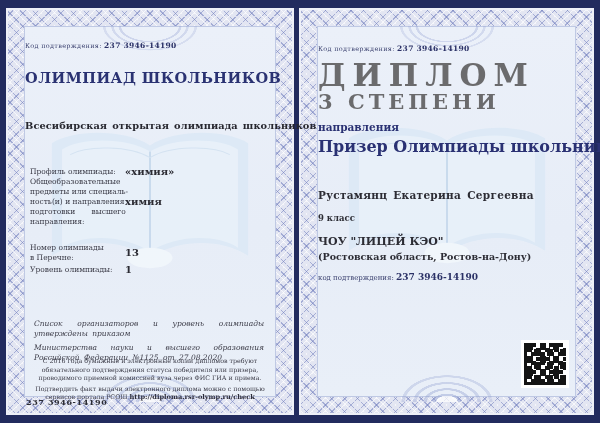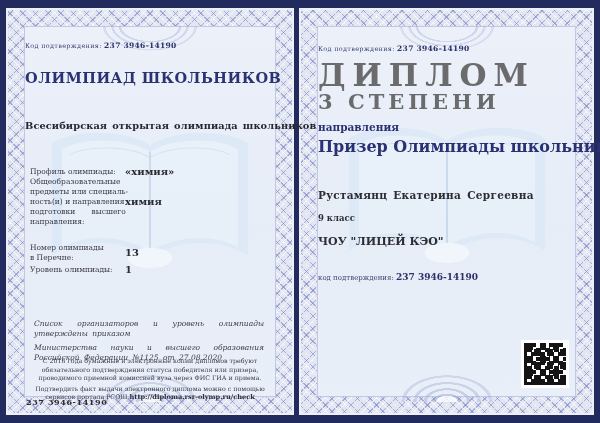--- a/index.html
+++ b/index.html
@@ -168,20 +168,21 @@
     <div class="txt center dip-title" style="top:33px;">ДИПЛОМ</div>
     <div class="txt center dip-degree" style="top:64px;">3 СТЕПЕНИ</div>
 
     <div class="txt center award-lbl" style="top:94px;">направления</div>
     <div class="txt center award-status" style="top:110px;">Призер Олимпиады школьников</div>
 
     <div class="txt center rec-name" style="top:162px;">Рустамянц Екатерина Сергеевна</div>
     <div class="txt center grade" style="top:186px;">9 класс</div>
 
     <div class="txt center school" style="top:208px;">ЧОУ "ЛИЦЕЙ КЭО"</div>
+    <div class="txt center school-loc" style="top:224px;">(Ростовская область, Ростов-на-Дону)</div>
 
     <div class="txt center code-line" style="top:245px;">
       <span>код подтверждения:</span>
       <b>237 3946-14190</b>
     </div>
 
     <div class="qr">
       <div class="qr-grid"></div>
     </div>
   </div>

